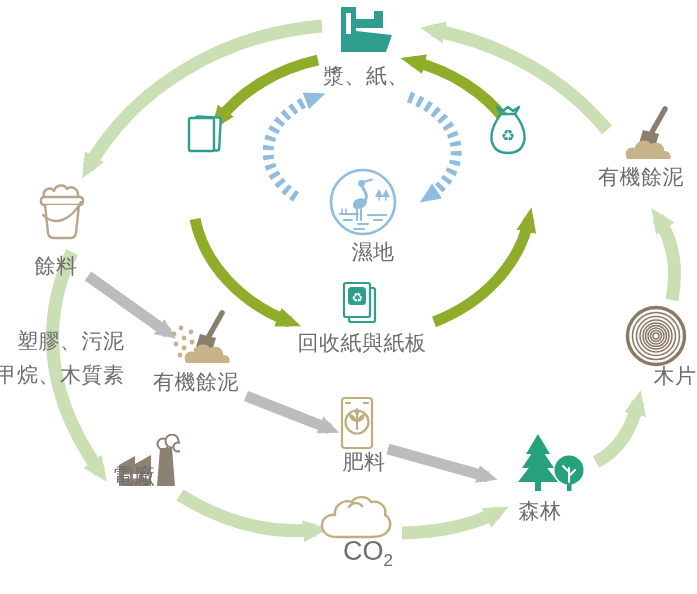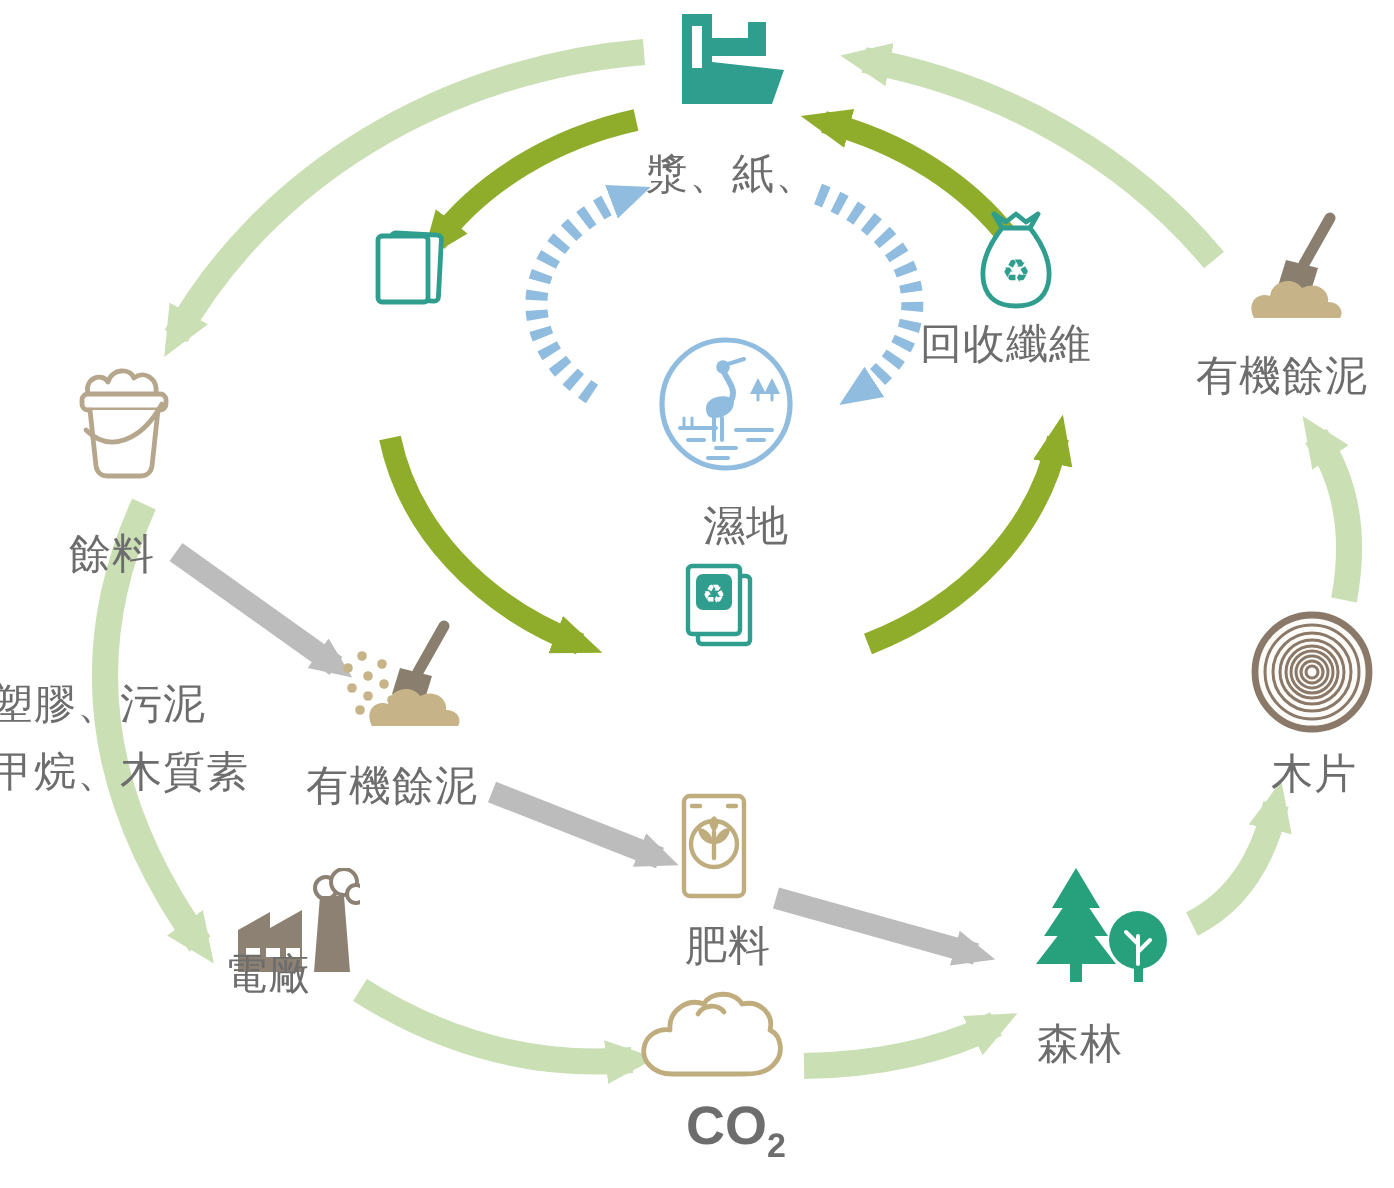--- a/index.html
+++ b/index.html
@@ -4,26 +4,26 @@
 <style>
   html,body{margin:0;padding:0;background:#ffffff;}
   #stage{
     position:relative;width:697px;height:594px;background:#ffffff;overflow:hidden;
     font-family:"Liberation Sans", sans-serif;
   }
   #arcs{position:absolute;left:0;top:0;z-index:1;}
   .icon{position:absolute;z-index:2;transform:translateX(-50%);}
   .label{
     position:absolute;z-index:3;transform:translateX(-50%);
-    color:var(--text);font-size:21px;line-height:27px;text-align:left;
-    white-space:nowrap;letter-spacing:0.5px;margin-top:12px;
+    color:var(--text);font-size:21px;line-height:27px;text-align:right;
+    white-space:nowrap;letter-spacing:0.5px;
   }
   .label.two{line-height:31px;}
   .label.waste{line-height:34px;}
-  #co2-label{font-size:27px;letter-spacing:0;font-weight:bold;}
+  #co2-label{font-size:27px;letter-spacing:0;}
   #co2-label sub{font-size:17px;}
 </style>
 </head>
 <body>
 
 <div id="stage">
 
   <svg id="arcs" width="697" height="594" viewBox="0 0 697 594">
     <defs>
       <marker id="m-olive" markerUnits="userSpaceOnUse" markerWidth="26" markerHeight="24" refX="13" refY="12" orient="auto">
@@ -221,39 +221,39 @@
       <path d="M18,42 C8,42 3,35 4,29 C5,22 12,19 17,20 C16,10 26,4 34,7 C37,1 49,0 53,7 C62,5 69,12 67,20 C73,23 74,32 69,37 C65,42 58,42 53,42 Z"></path>
       <path d="M31,12 C34,7 41,7 44,11" fill="none"></path>
     </g>
   </svg>
 
   <div class="label two" style="left:366px;top:60px">
     <div>漿、紙、</div>
   </div>
 
 
-  <div class="label" style="left:503px;top:147px">回收纖維</div>
 
   <div class="label" style="left:641px;top:163px">有機餘泥</div>
 
   <div class="label" style="left:373px;top:238px">濕地</div>
 
   <div class="label" style="left:56px;top:252px">餘料</div>
 
+  <div class="label" style="left:362px;top:329px">回收紙與紙板</div>
 
   <div class="label waste" style="left:60px;top:324px">
     <div>塑膠、污泥</div>
       <div>甲烷、木質素</div>
   </div>
 
   <div class="label" style="left:196px;top:368px">
       <div>有機餘泥</div>
   </div>
 
-  <div class="label" style="left:657px;top:362px">木片</div>
+  <div class="label" style="left:675px;top:362px">木片</div>
 
   <div class="label" style="left:364px;top:448px">肥料</div>
 
   <div class="label" style="left:134px;top:462px">電廠</div>
 
   <div class="label" style="left:540px;top:497px">森林</div>
 
   <div class="label" id="co2-label" style="left:368px;top:538px">
     <span>CO</span><sub>2</sub>
   </div>

